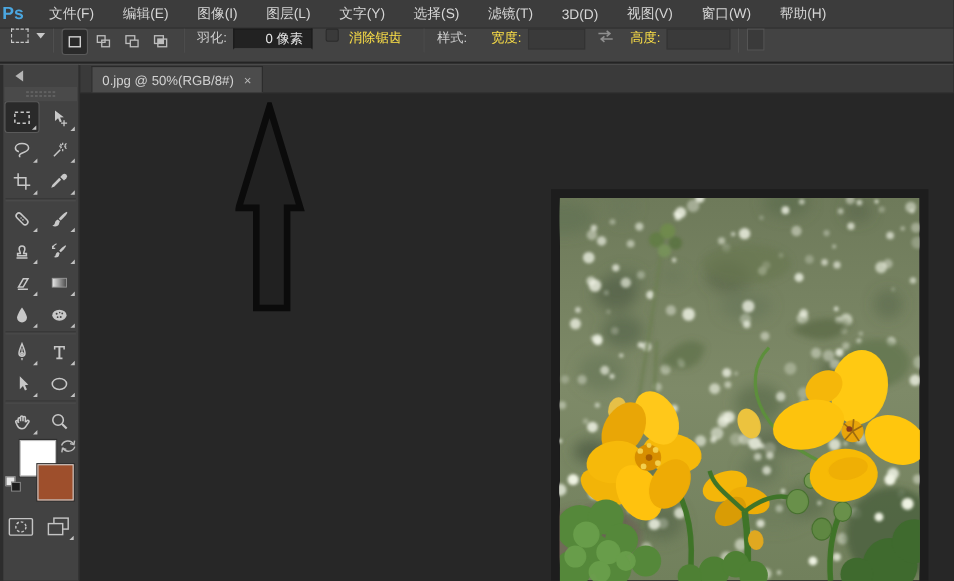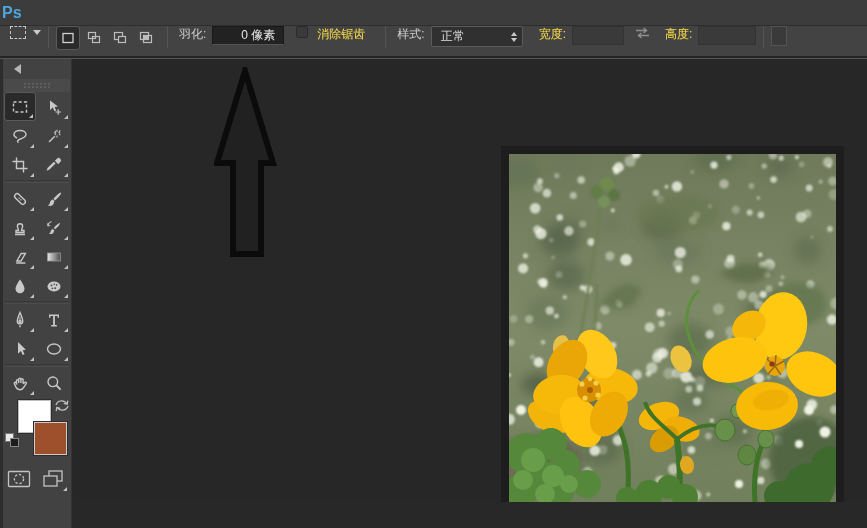--- a/index.html
+++ b/index.html
@@ -93,20 +93,33 @@
   .photo { position:absolute; left:436px; top:95px; width:327px; height:348px; overflow:hidden;
            box-shadow:0 0 0 8px #1d1d1d; }
 </style>
 </head>
 <body>
 
 <div id="app">
 
   <div class="menu-bar">
     <span class="ps-logo">Ps</span>
+    <div class="menu-items">
+        <span class="menu-item">文件(F)</span>
+        <span class="menu-item">编辑(E)</span>
+        <span class="menu-item">图像(I)</span>
+        <span class="menu-item">图层(L)</span>
+        <span class="menu-item">文字(Y)</span>
+        <span class="menu-item">选择(S)</span>
+        <span class="menu-item">滤镜(T)</span>
+        <span class="menu-item">3D(D)</span>
+        <span class="menu-item">视图(V)</span>
+        <span class="menu-item">窗口(W)</span>
+        <span class="menu-item">帮助(H)</span>
+      </div>
   </div>
 
   <div class="options-bar">
     <div class="tool-preset">
       <span class="mini-marquee"></span>
       <span class="caret-down"></span>
     </div>
     <div class="vsep"></div>
 
     <div class="mode-btn active">
@@ -136,27 +149,20 @@
     <div class="vsep"></div>
 
     <span class="opt-label">羽化:</span>
     <div class="field" style="width:72px;padding-left:28px;">0 像素</div>
 
     <span class="checkbox"></span>
     <span class="opt-label dim">消除锯齿</span>
     <div class="vsep" style="margin-left:14px;"></div>
 
     <span class="opt-label">样式:</span>
-    <div class="dropdown">
-      <span class="dd-label">正常</span>
-      <span class="dd-arrows">
-          <i class="up"></i>
-          <i class="dn"></i>
-        </span>
-    </div>
 
     <span class="opt-label dim" style="margin-left:16px;">宽度:</span>
     <div class="field disabled" style="width:52px;"></div>
 
     <span class="swap-icon">
       <svg width="17" height="14" viewBox="0 0 17 14" stroke="#8f8f8f" fill="none" stroke-width="1.4">
         <path d="M2 4.5 h10 M9.5 2 L12.5 4.5 L9.5 7"></path>
         <path d="M15 9.5 h-10 M7.5 7 L4.5 9.5 L7.5 12"></path>
         </svg>
     </span>
@@ -344,20 +350,26 @@
         <div class="bottom-btn sub">
           <svg width="24" height="22" viewBox="0 0 24 22">
             <rect x="8" y="3" width="13" height="10"></rect>
             <rect x="3" y="8" width="13" height="10" fill="#424242"></rect>
             </svg>
         </div>
       </div>
     </div>
 
     <div class="doc-area">
+      <div class="tab-strip">
+        <div class="doc-tab">
+          <span>0.jpg @ 50%(RGB/8#)</span>
+          <span class="tab-close">×</span>
+        </div>
+      </div>
 
       <div class="canvas">
 
         <svg class="arrow-drawing" width="64" height="196" viewBox="0 0 64 196">
           <path d="M31 4 L3 96 L19 96 L19 187 L47 187 L47 96 L59 96 Z" fill="rgba(0,0,0,0.15)" stroke="#0b0b0b" stroke-width="6" stroke-linejoin="miter"></path>
         </svg>
 
         <div class="photo">
           <svg width="327" height="348" viewBox="0 0 327 348">
             <defs>

